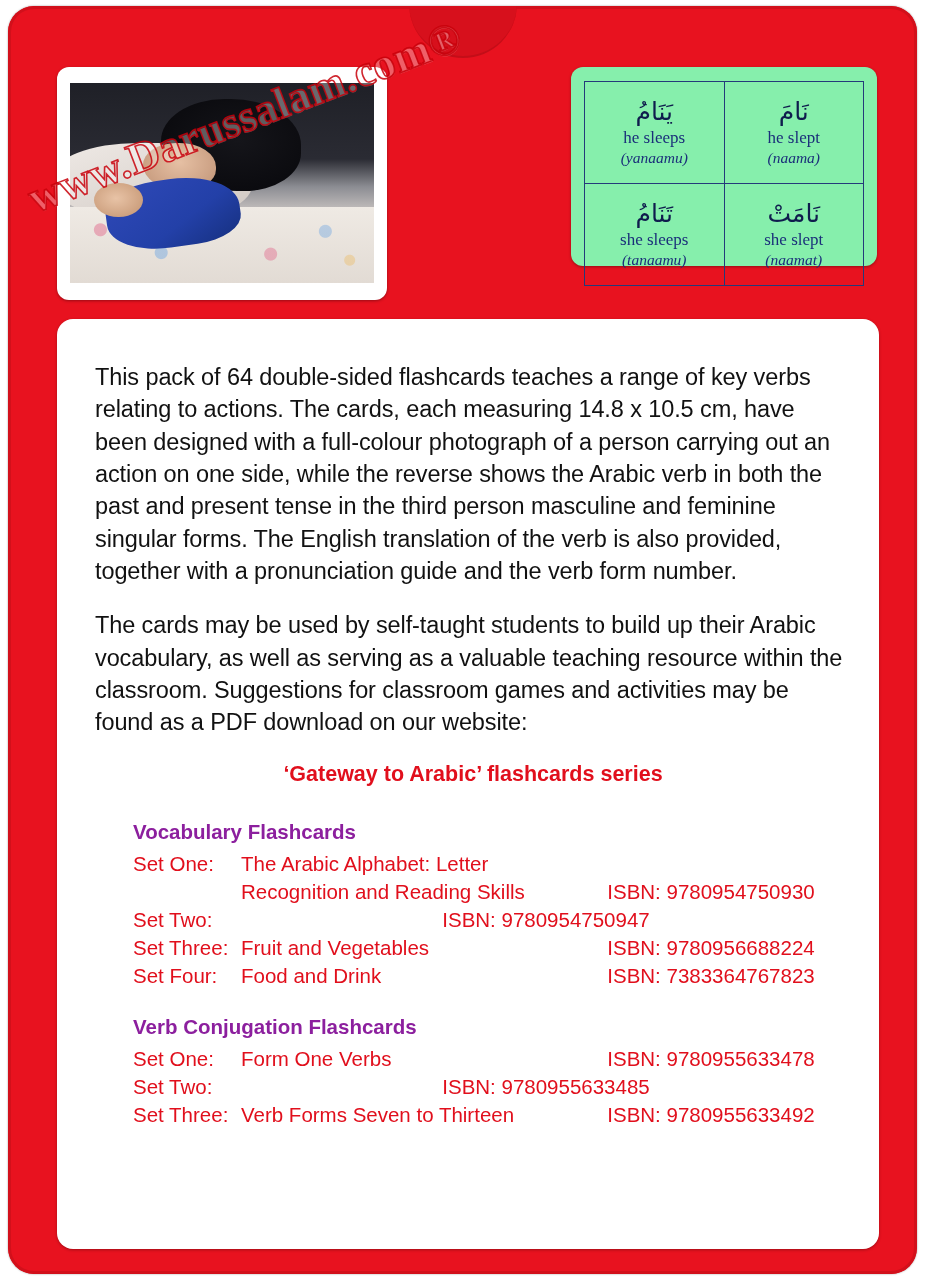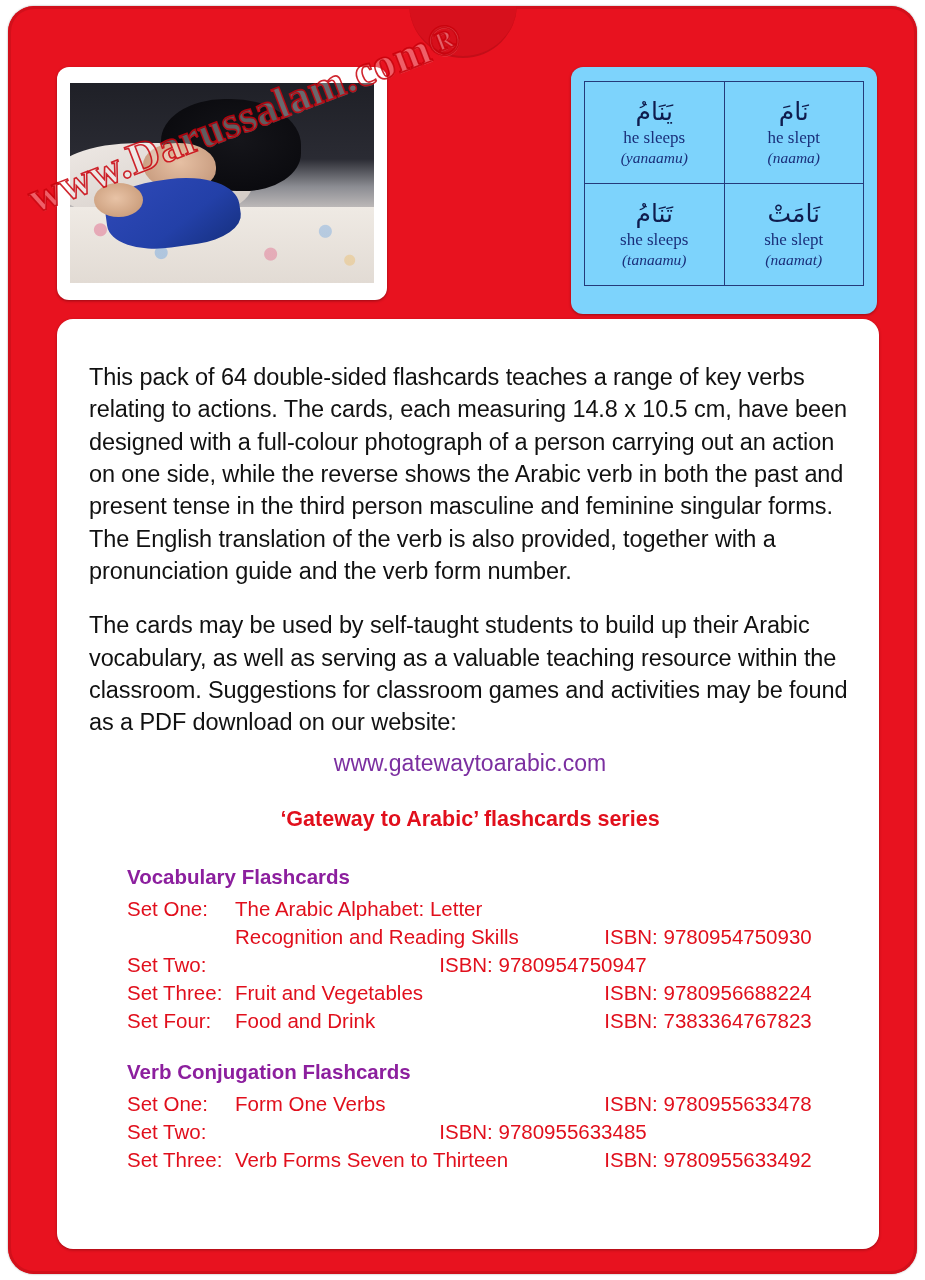--- a/index.html
+++ b/index.html
@@ -118,22 +118,22 @@
       radial-gradient(circle at 92% 70%, rgba(235,190,110,.45) 0 5px, transparent 6px),
       linear-gradient(180deg,#efeae4 0%, #e2dbd4 100%);
   }
 
   
   #verb-card {
     position: absolute;
     left: 563px;
     top: 61px;
     width: 306px;
-    height: 247px;
-    background: #7dd3fc;
+    height: 199px;
+    background: #86efac;
     border-radius: 12px;
     box-shadow: 0 1px 3px rgba(0,0,0,.35);
   }
   #verb-table {
     position: absolute;
     left: 13px; top: 14px;
     width: 280px; height: 205px;
     border-collapse: collapse;
     table-layout: fixed;
   }
@@ -192,21 +192,21 @@
     left: 49px;
     top: 313px;
     width: 822px;
     height: 930px;
     background: #ffffff;
     border-radius: 16px;
     box-shadow: 0 1px 3px rgba(0,0,0,.3);
   }
   #panel-pad {
     position: absolute;
-    left: 32px; right: 28px; top: 42px;
+    left: 38px; right: 28px; top: 42px;
   }
   .body-p {
     font-family: "Liberation Sans", sans-serif;
     font-size: 23.5px;
     line-height: 1.375;
     color: #111111;
     margin: 0 0 22px 0;
     letter-spacing: -0.1px;
   }
   #website {
@@ -294,21 +294,20 @@
     </tbody>
       </table>
   </div>
 
   <div id="watermark">www.Darussalam.com®</div>
 
   <div id="panel">
     <div id="panel-pad">
       <p class="body-p">This pack of 64 double-sided flashcards teaches a range of key verbs relating to actions. The cards, each measuring 14.8 x 10.5 cm, have been designed with a full-colour photograph of a person carrying out an action on one side, while the reverse shows the Arabic verb in both the past and present tense in the third person masculine and feminine singular forms. The English translation of the verb is also provided, together with a pronunciation guide and the verb form number.</p>
       <p class="body-p">The cards may be used by self-taught students to build up their Arabic vocabulary, as well as serving as a valuable teaching resource within the classroom. Suggestions for classroom games and activities may be found as a PDF download on our website:</p>
-      <div id="website">www.gatewaytoarabic.com</div>
 
       <div class="lookout">
         <div>‘Gateway to Arabic’ flashcards series</div>
       </div>
 
       <div class="series-head">Vocabulary Flashcards</div>
       <div class="series-list">
         <div class="row">
           <div class="setname">Set One:</div>
           <div class="title">The Arabic Alphabet: Letter</div>

